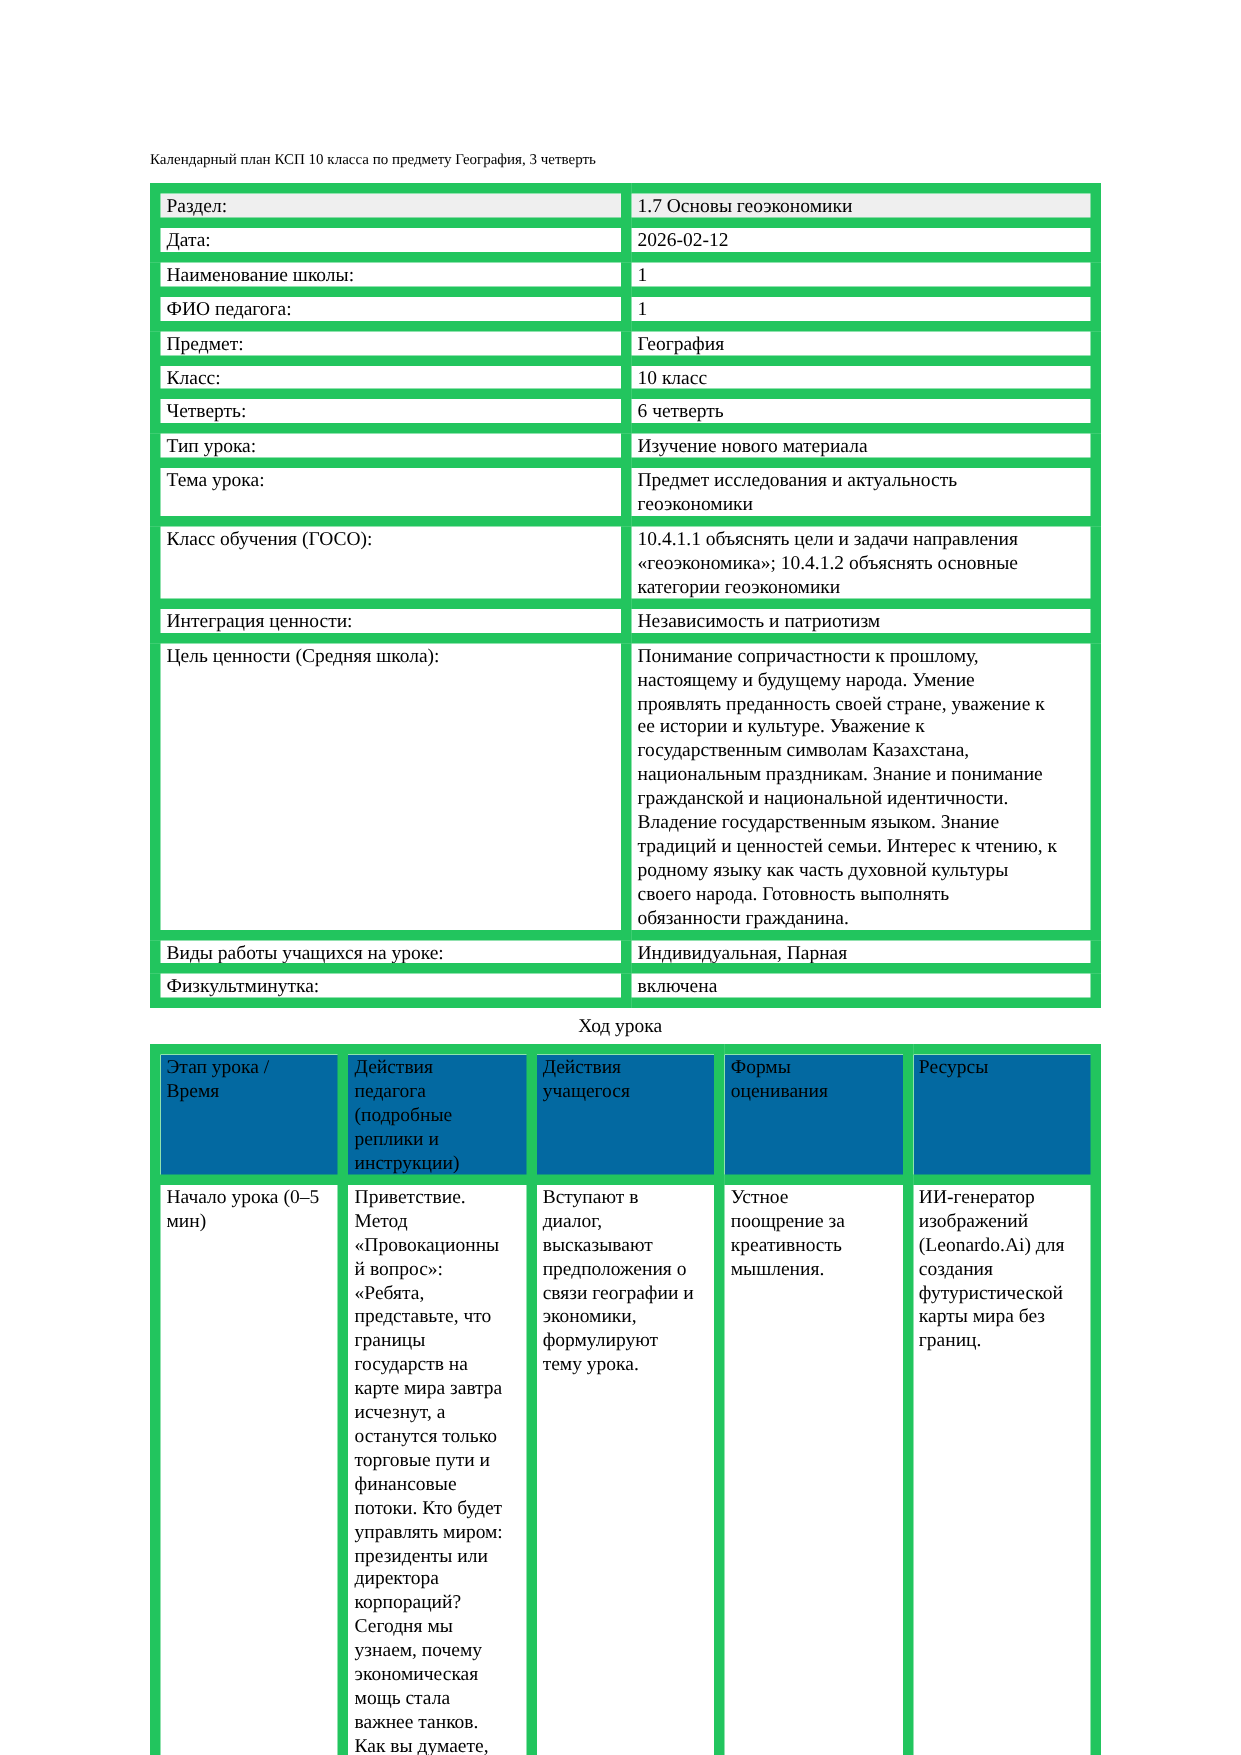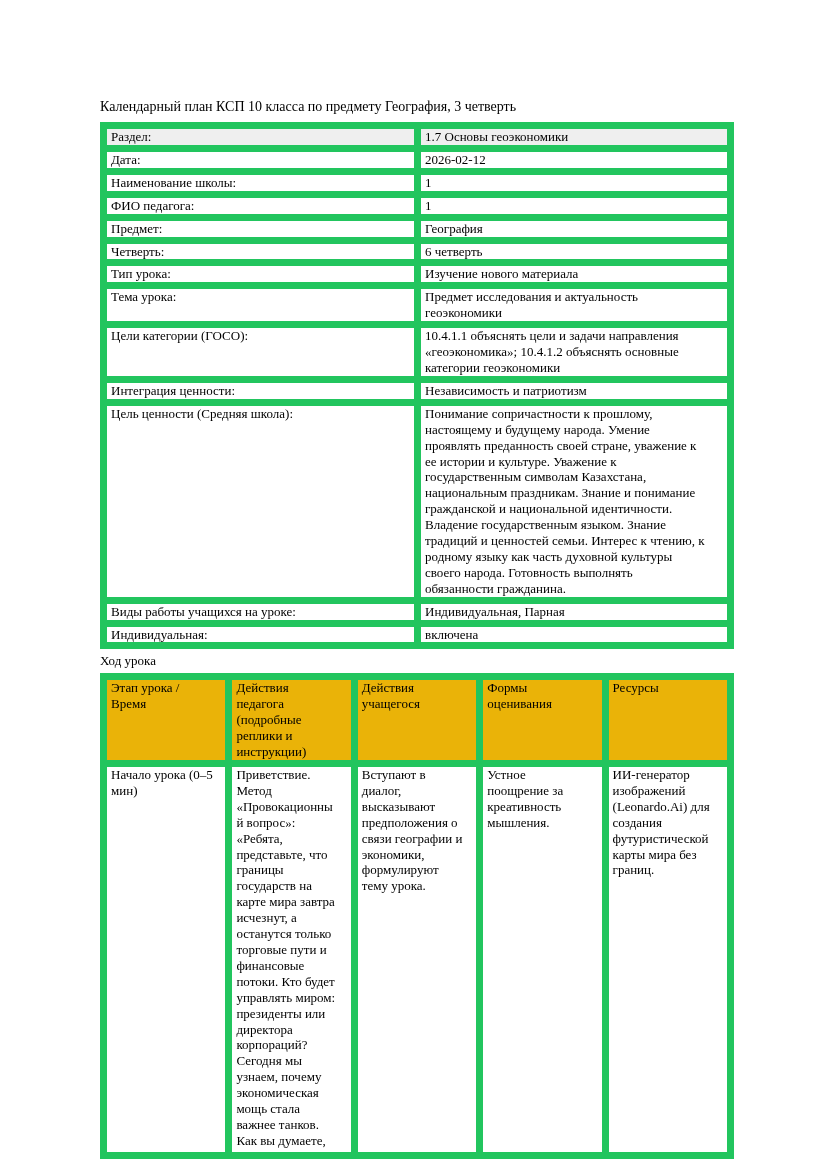--- a/index.html
+++ b/index.html
@@ -16,21 +16,21 @@
     overflow: hidden;
   }
   .page {
     position: absolute;
     left: 100px;
     top: 0;
     width: 627px;
   }
   .doc-title {
     margin: 99px 0 8px 0;
-    font-size: 14px;
+    font-size: 10px;
     line-height: 15px;
     font-weight: normal;
   }
   table {
     border-collapse: collapse;
     width: 627px;
     table-layout: fixed;
   }
   td, th {
     border: 7px solid #22c55e;
@@ -45,23 +45,24 @@
   }
   .info-table col.c-label { width: 314px; }
   .info-table col.c-value { width: 313px; }
   .info-table tr.hdr td { background: #efefef; }
   .pre { white-space: pre-line; }
   .flow-heading {
     margin: 4px 0 5px 0;
     font-size: 13px;
     line-height: 15px;
     font-weight: normal;
+    text-align: center;
   }
   .plan-table col { width: 125.4px; }
-  .plan-table thead td { background: #eab308; height: 79px; }
+  .plan-table thead td { background: #0369a1; height: 79px; }
   .plan-table tbody td { height: 385px; }
 </style>
 </head>
 <body>
 
 <div class="page">
 
   <p class="doc-title">Календарный план КСП 10 класса по предмету География, 3 четверть</p>
 
   <table class="info-table">
@@ -84,34 +85,38 @@
       </tr>
       <tr>
         <td>ФИО педагога:</td>
         <td>1</td>
       </tr>
       <tr>
         <td>Предмет:</td>
         <td>География</td>
       </tr>
       <tr>
+        <td>Класс:</td>
+        <td>10 класс</td>
+      </tr>
+      <tr>
         <td>Четверть:</td>
         <td>6 четверть</td>
       </tr>
       <tr>
         <td>Тип урока:</td>
         <td>Изучение нового материала</td>
       </tr>
       <tr>
         <td>Тема урока:</td>
         <td class="pre">Предмет исследования и актуальность
 геоэкономики</td>
       </tr>
       <tr>
-        <td>Цели категории (ГОСО):</td>
+        <td>Класс обучения (ГОСО):</td>
         <td class="pre">10.4.1.1 объяснять цели и задачи направления
 «геоэкономика»; 10.4.1.2 объяснять основные
 категории геоэкономики</td>
       </tr>
       <tr>
         <td>Интеграция ценности:</td>
         <td>Независимость и патриотизм</td>
       </tr>
       <tr>
         <td>Цель ценности (Средняя школа):</td>
@@ -126,21 +131,21 @@
 традиций и ценностей семьи. Интерес к чтению, к
 родному языку как часть духовной культуры
 своего народа. Готовность выполнять
 обязанности гражданина.</td>
       </tr>
       <tr>
         <td>Виды работы учащихся на уроке:</td>
         <td>Индивидуальная, Парная</td>
       </tr>
       <tr>
-        <td>Индивидуальная:</td>
+        <td>Физкультминутка:</td>
         <td>включена</td>
       </tr>
     </tbody>
   </table>
 
   <p class="flow-heading">Ход урока</p>
 
   <table class="plan-table">
     <colgroup>
         <col>

